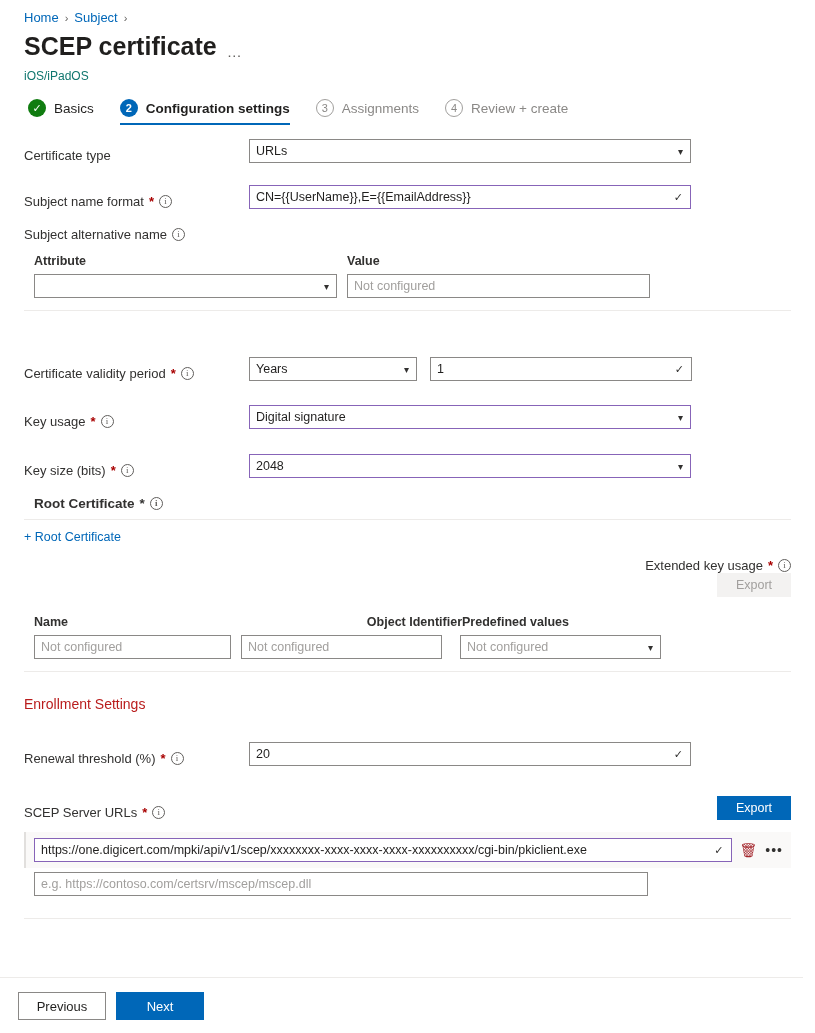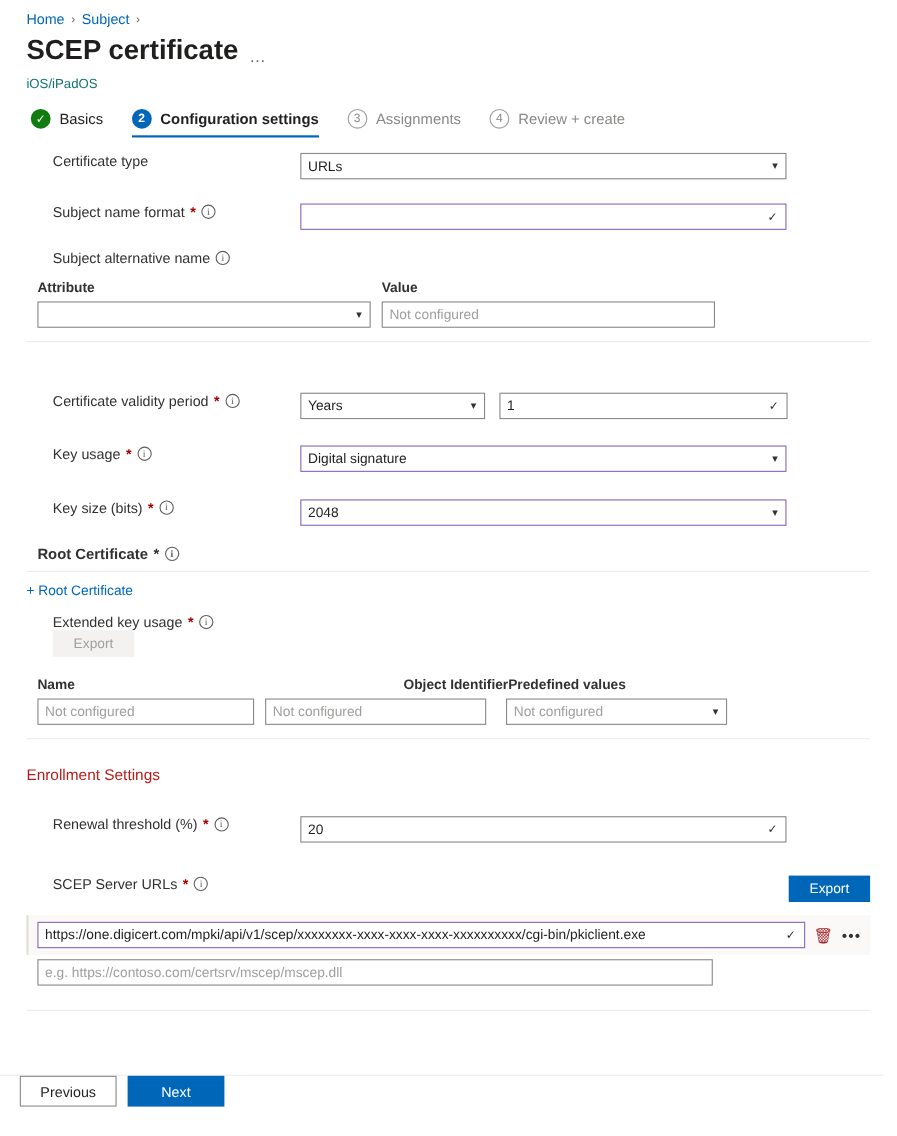--- a/index.html
+++ b/index.html
@@ -98,23 +98,22 @@
     height: 2px;
     background: #0067b8;
   }
 
   
   .form {
     padding: 0 24px;
   }
   .row {
     display: flex;
-    align-items: flex-start;
+    align-items: flex-end;
     margin-top: 14px;
-    margin-left: 24px;
   }
   .lbl {
     font-size: 13px;
     color: #323130;
     display: flex;
     align-items: center;
     gap: 5px;
   }
   .lbl .req { color: #a80000; font-weight: bold; }
   .info {
@@ -272,23 +271,23 @@
   }
 
   
   .footer {
     position: absolute;
     left: 0; right: 12px; bottom: 0;
     height: 56px;
     border-top: 1px solid #edebe9;
     background: #fff;
     display: flex;
-    align-items: flex-start;
+    align-items: flex-end;
     gap: 10px;
-    padding: 0 18px;
+    padding: 13px 18px;
   }
   .btn-footer {
     height: 28px;
     min-width: 88px;
     font-size: 13px;
   }
   .btn-secondary {
     background: #fff;
     color: #201f1e;
     border: 1px solid #8a8886;
@@ -343,20 +342,21 @@
   </div>
 
   
   <div class="row" style="margin-top:22px;">
     <div class="lbl lbl-col">
       <span>Subject name format</span>
       <span class="req">*</span>
       <span class="info">i</span>
     </div>
     <div class="ctrl w-main violet">
+      <input type="text" value="CN={{UserName}},E={{EmailAddress}}" style="">
       <span class="check-glyph">✓</span>
     </div>
   </div>
 
   
   <div class="row" style="margin-top:18px;">
     <div class="lbl">
       <span>Subject alternative name</span>
       <span class="info">i</span>
     </div>

